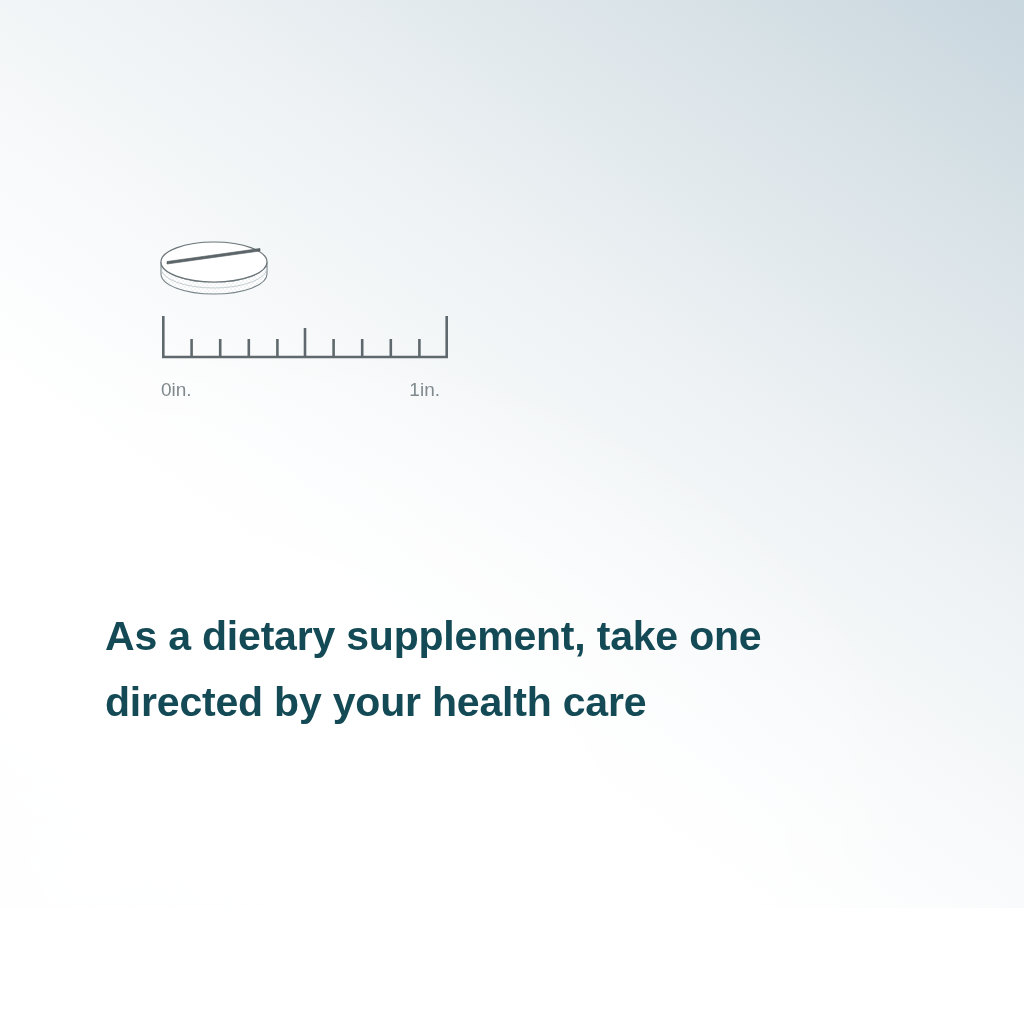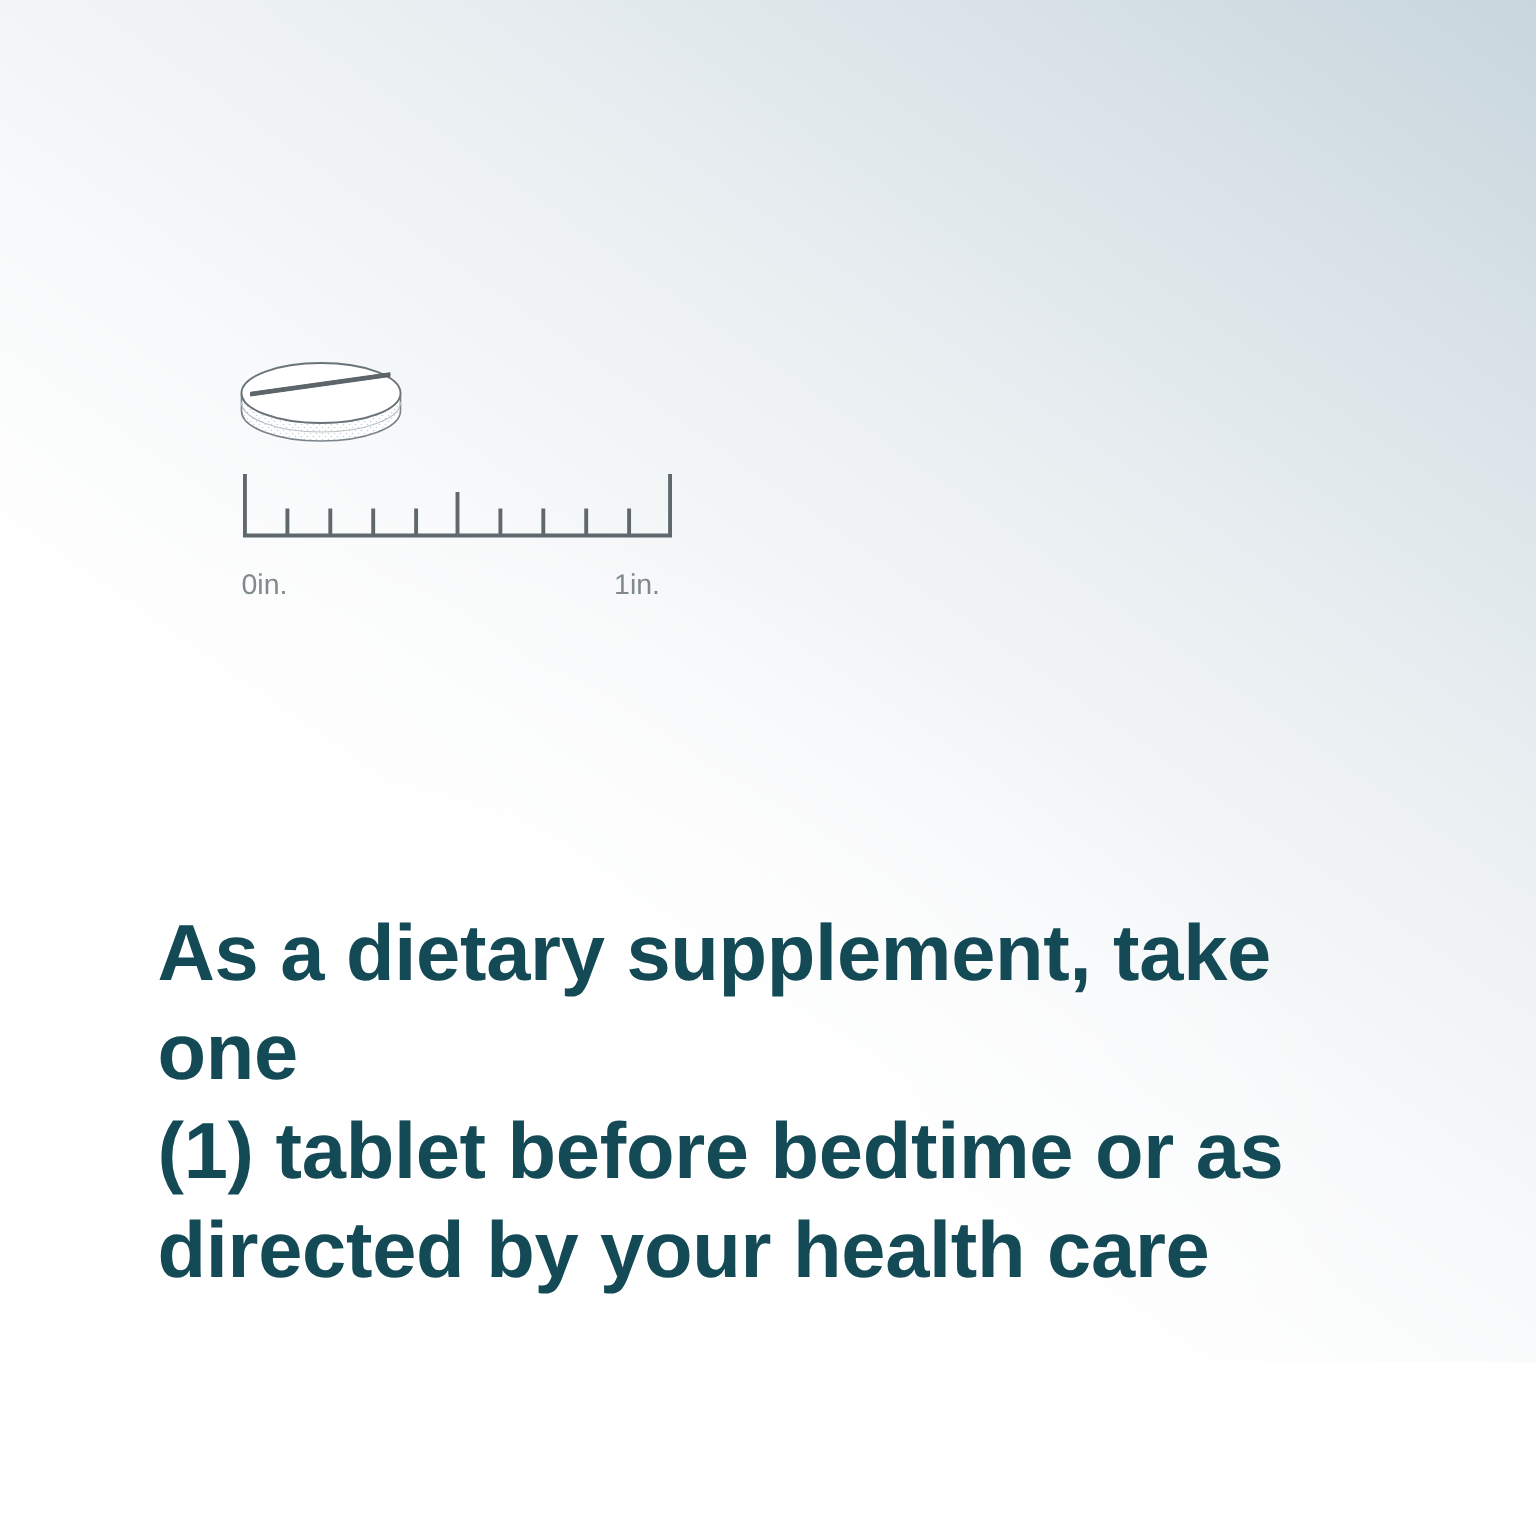--- a/index.html
+++ b/index.html
@@ -57,21 +57,21 @@
 
   
   #directions {
     position: absolute;
     left: 105px;
     top: 603px;
     width: 810px;
     z-index: 2;
     color: #134a55;
     font-family: "Liberation Sans", sans-serif;
-    font-size: 53px;
+    font-size: 41px;
     font-weight: bold;
     line-height: 66px;
     letter-spacing: -0.2px;
     -webkit-font-smoothing: antialiased;
   }
 </style>
 </head>
 <body>
 
 <div id="panel">
@@ -117,17 +117,16 @@
         <line x1="269.4" y1="123" x2="269.4" y2="141"></line>
       </g>
 
       <text x="11" y="180" fill="#808a8e" font-family="Liberation Sans, sans-serif" font-size="19">0in.</text>
       <text x="290" y="180" text-anchor="end" fill="#808a8e" font-family="Liberation Sans, sans-serif" font-size="19">1in.</text>
     </svg>
   </div>
 
   <div id="directions">
     <div>As a dietary supplement, take one</div>
-    <div>(1) tablet before bedtime or as</div>
     <div>directed by your health care</div>
   </div>
 
 </div>
 
 </body></html>

